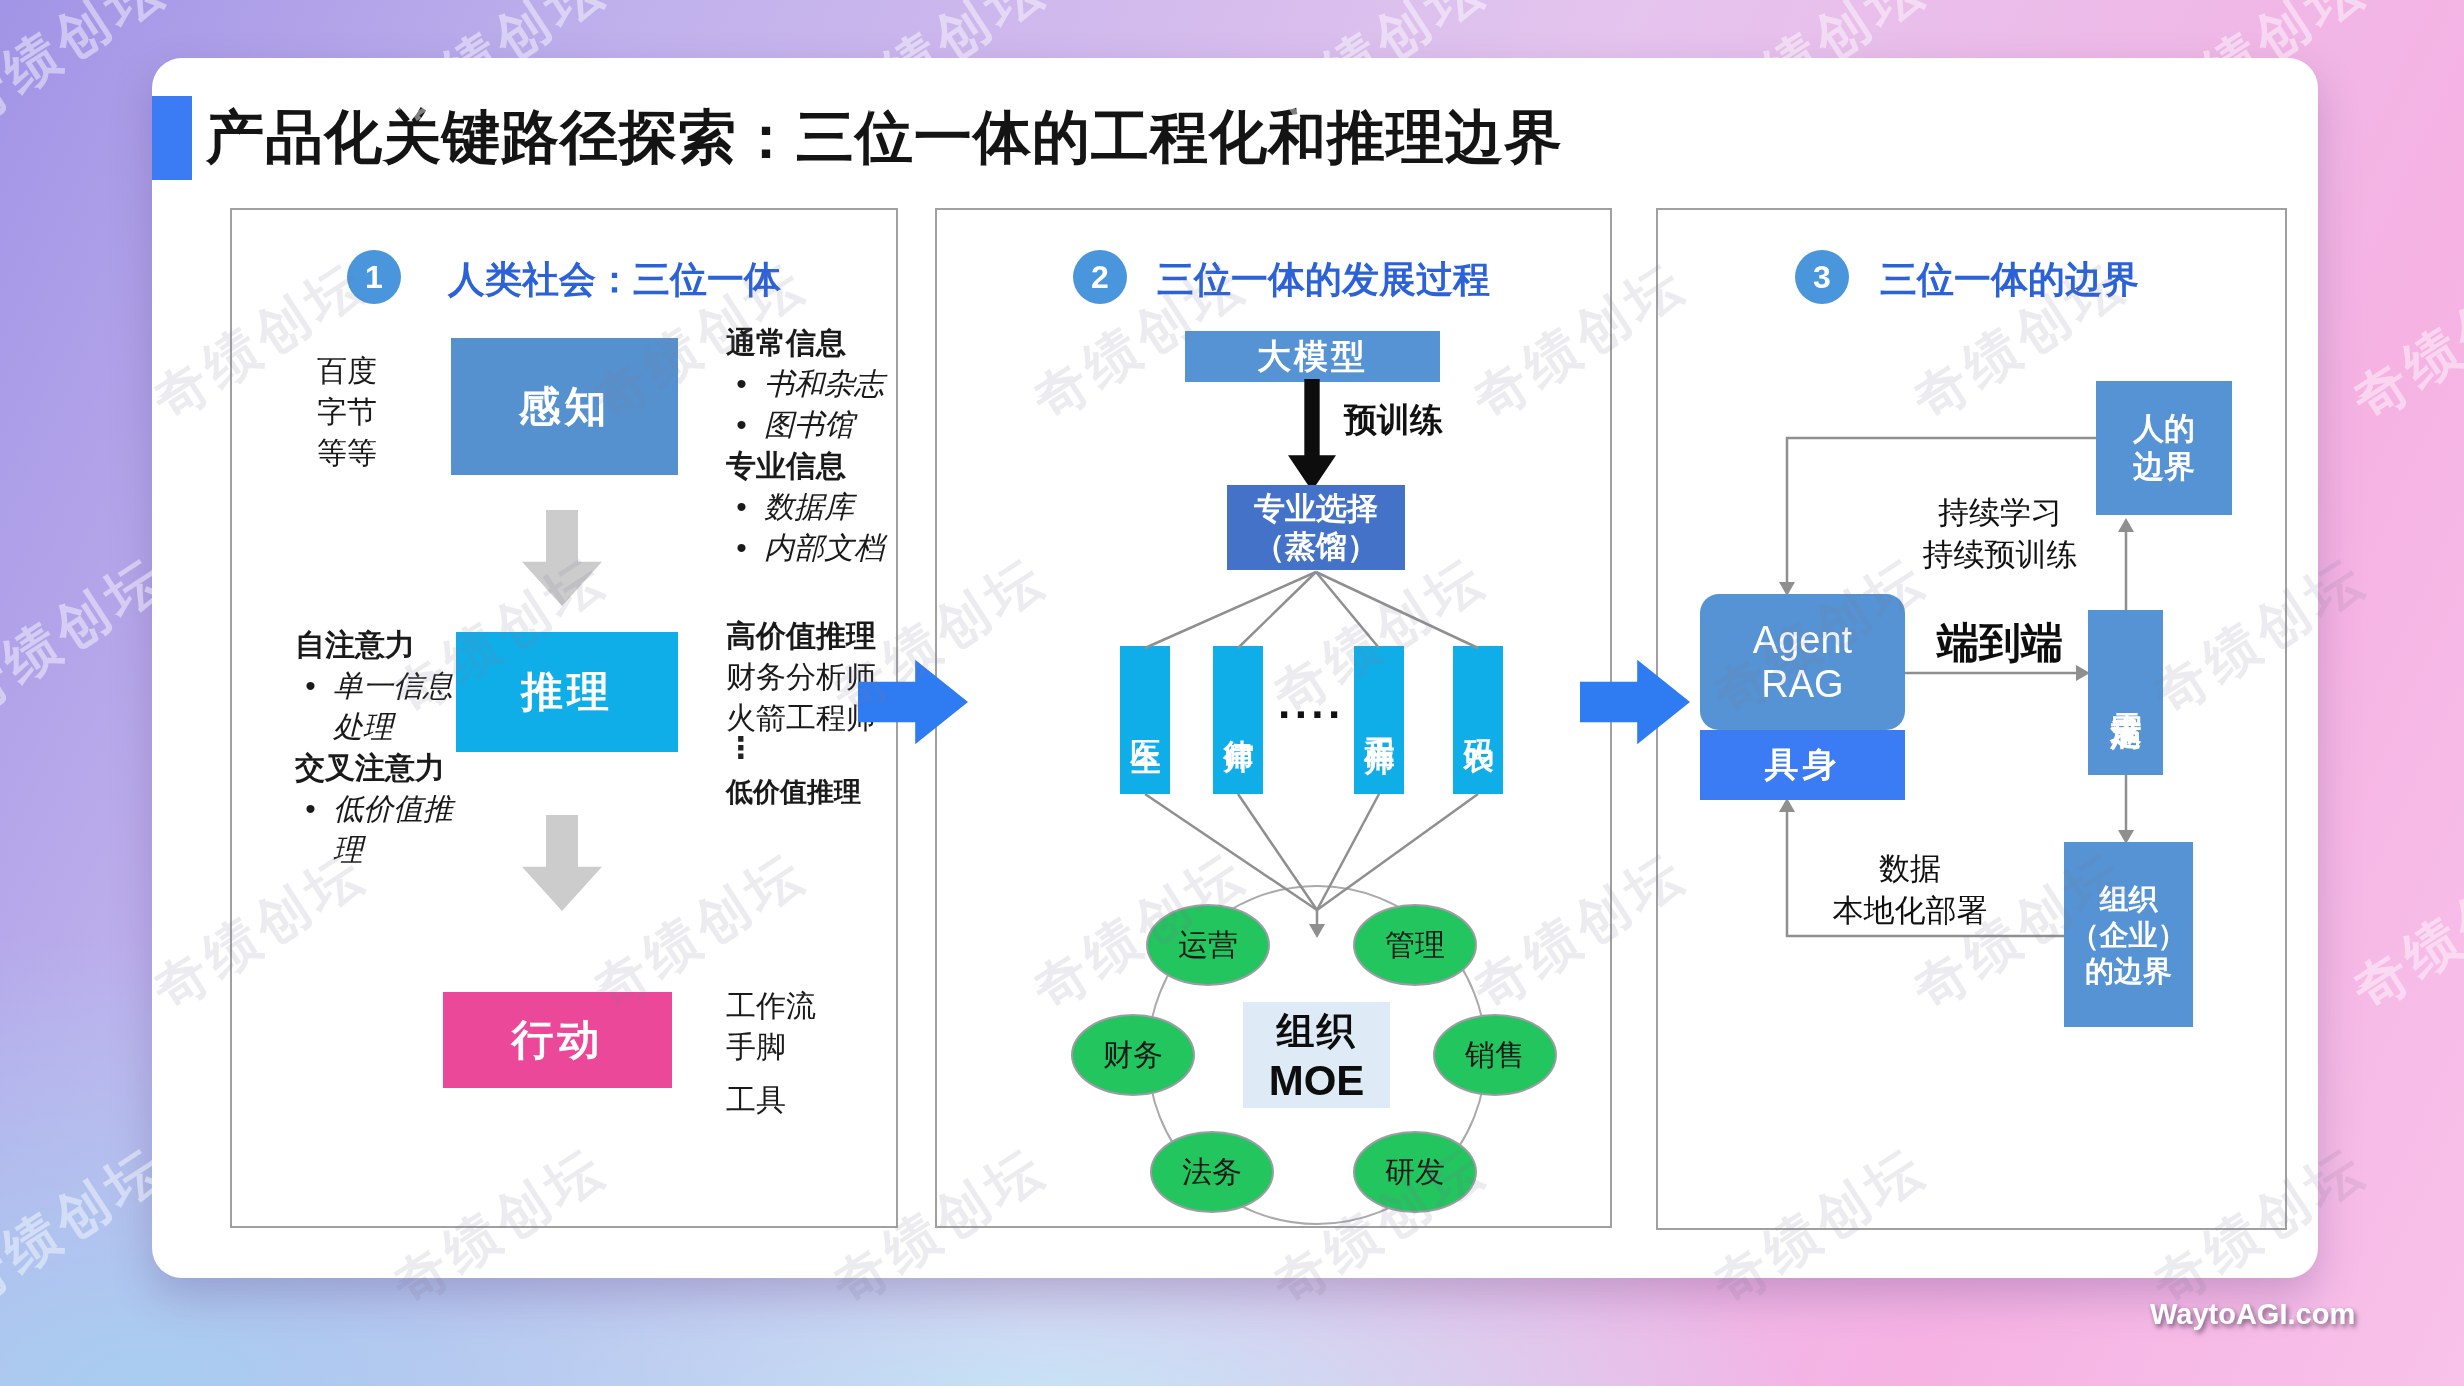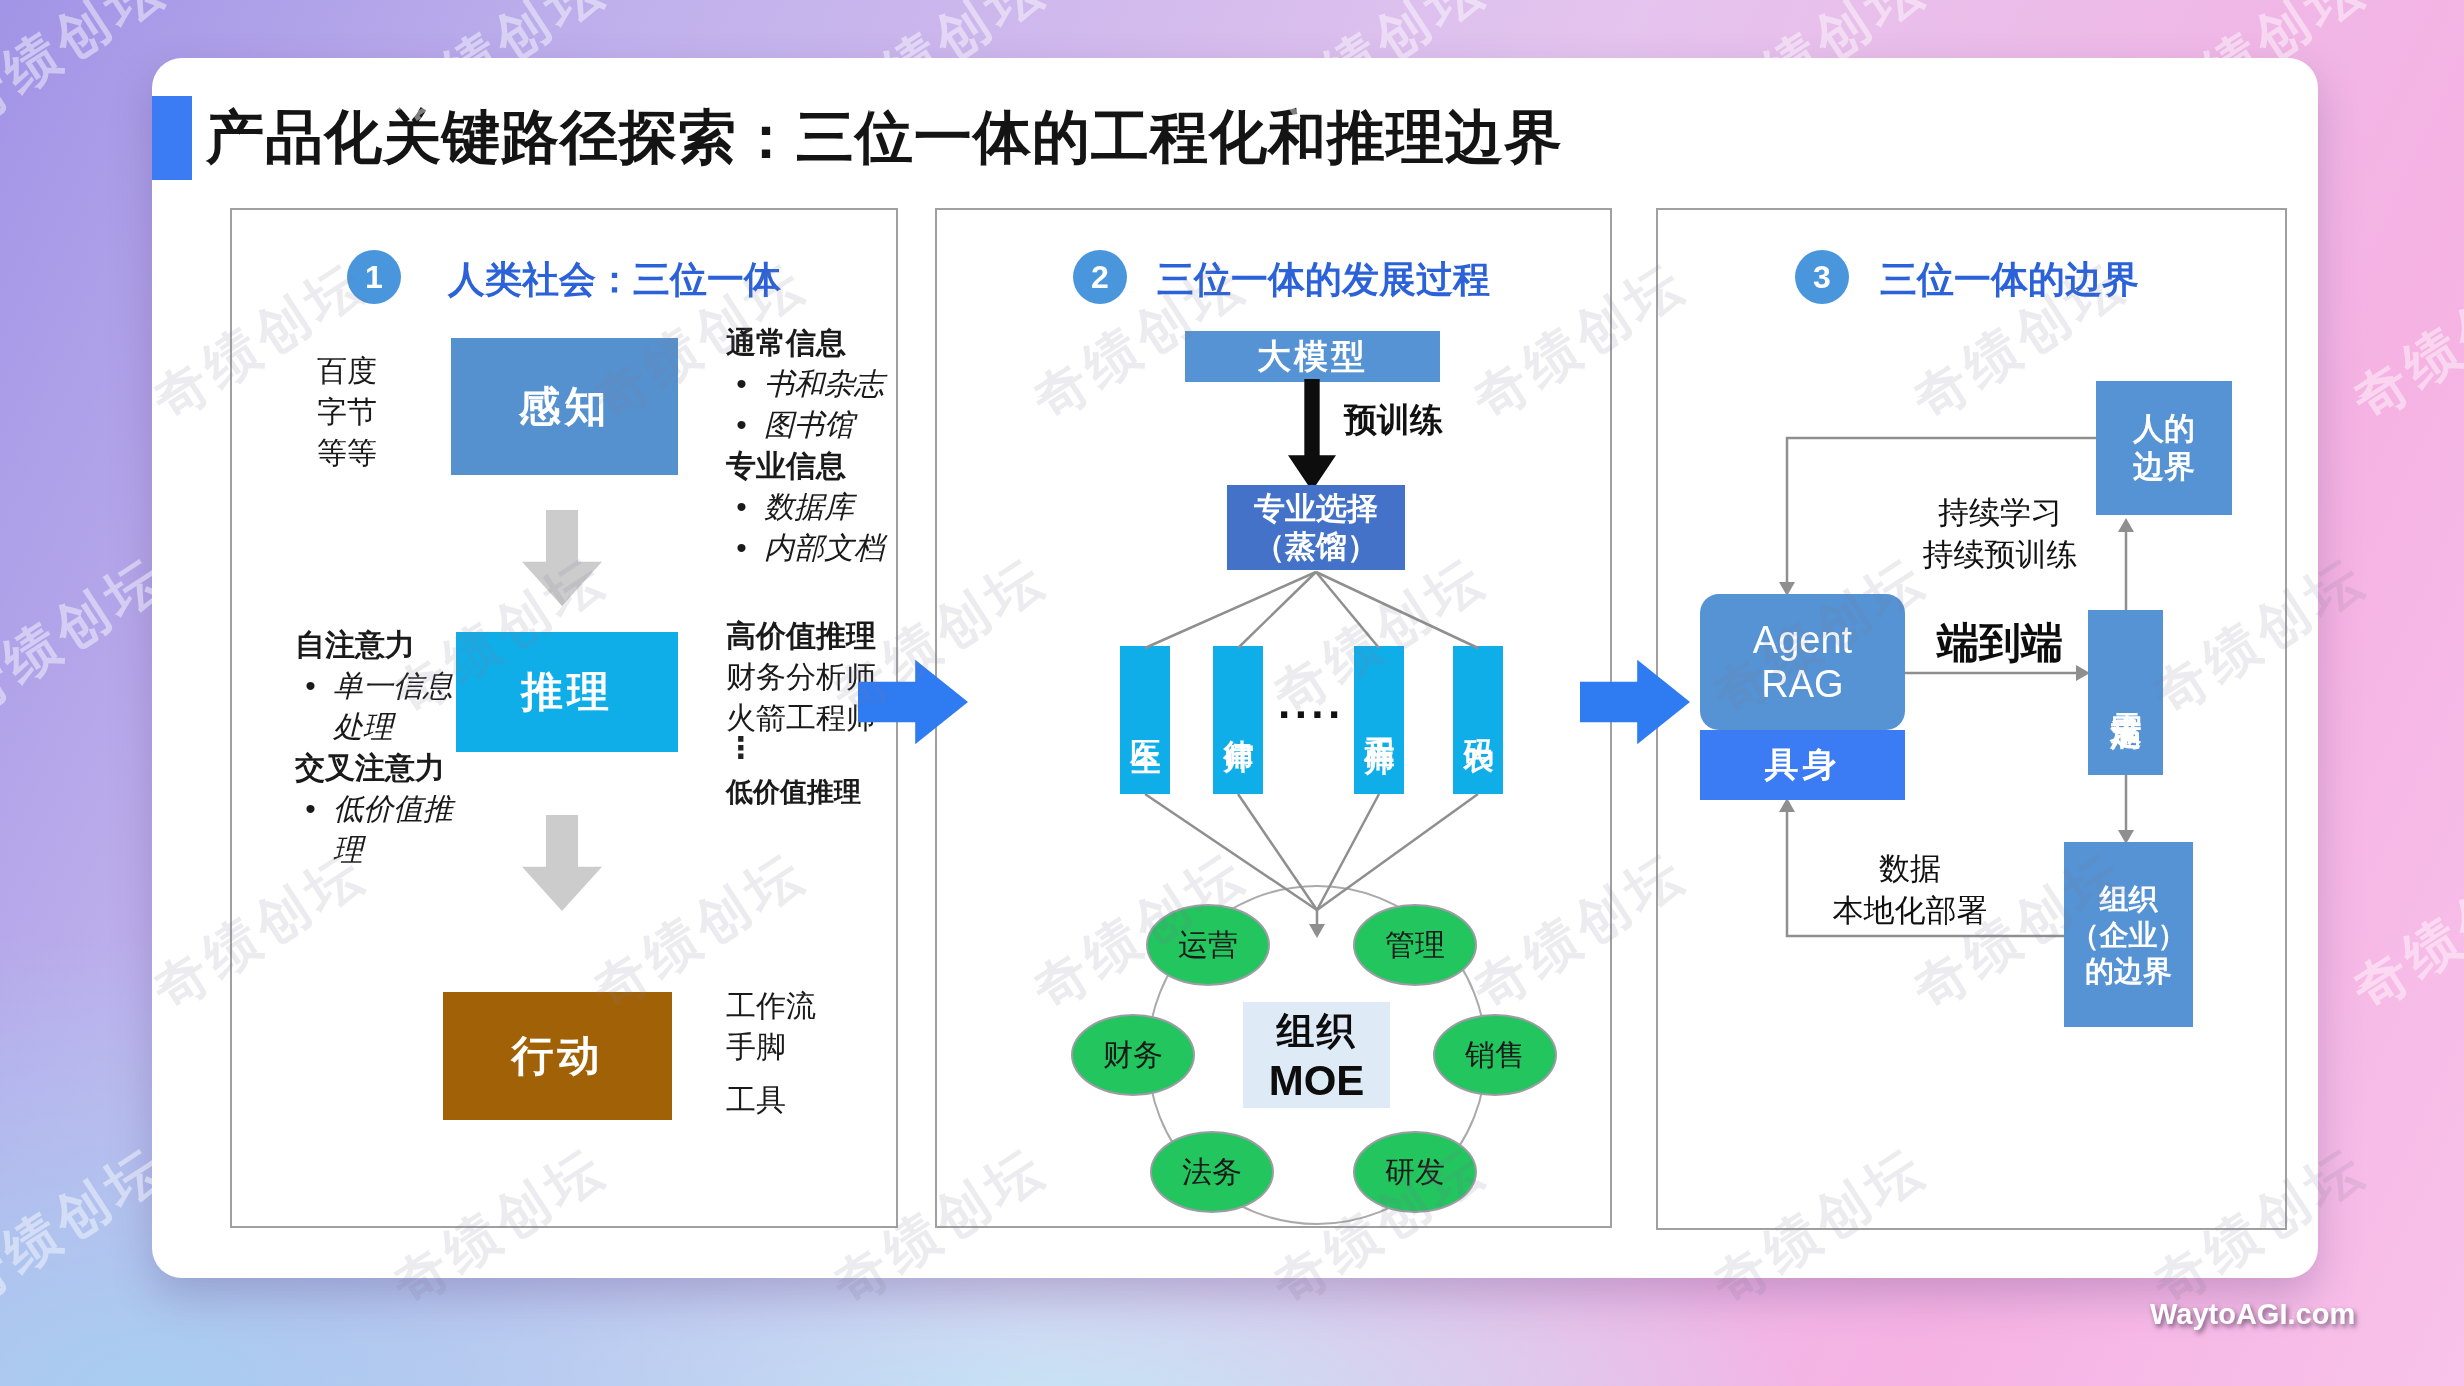--- a/index.html
+++ b/index.html
@@ -40,21 +40,21 @@
   .panel-heading{
     position:absolute; font-size:37px; font-weight:700; color:#2b62d9; white-space:nowrap;
   }
 
   .box{ position:absolute; display:flex; align-items:center; justify-content:center;
         color:#fff; font-weight:700; text-align:center; }
 
   
   .box-perception{ left:451px; top:338px; width:227px; height:137px; background:#5591cf; font-size:42px; letter-spacing:4px;}
   .box-reasoning { left:456px; top:632px; width:222px; height:120px; background:#10aee9; font-size:42px; letter-spacing:4px;}
-  .box-action    { left:443px; top:992px; width:229px; height:128px; background:#a16207; font-size:42px; letter-spacing:4px;}
+  .box-action    { left:443px; top:992px; width:229px; height:96px; background:#ec4899; font-size:42px; letter-spacing:4px;}
 
   .smalltext{ position:absolute; color:#1a1a1a; font-size:30px; line-height:41px; }
   .smalltext .h{ font-weight:700; }
   ul.blist{ list-style:none;font-style:italic; }
   ul.blist li{ padding-left:38px; position:relative; }
   ul.blist li::before{ content:"•"; position:absolute; left:10px; }
 
   .block-arrow-down{
     position:absolute; width:80px; height:96px; background:#cccccc;
     clip-path:polygon(30% 0,70% 0,70% 54%,100% 54%,50% 100%,0 54%,30% 54%);

